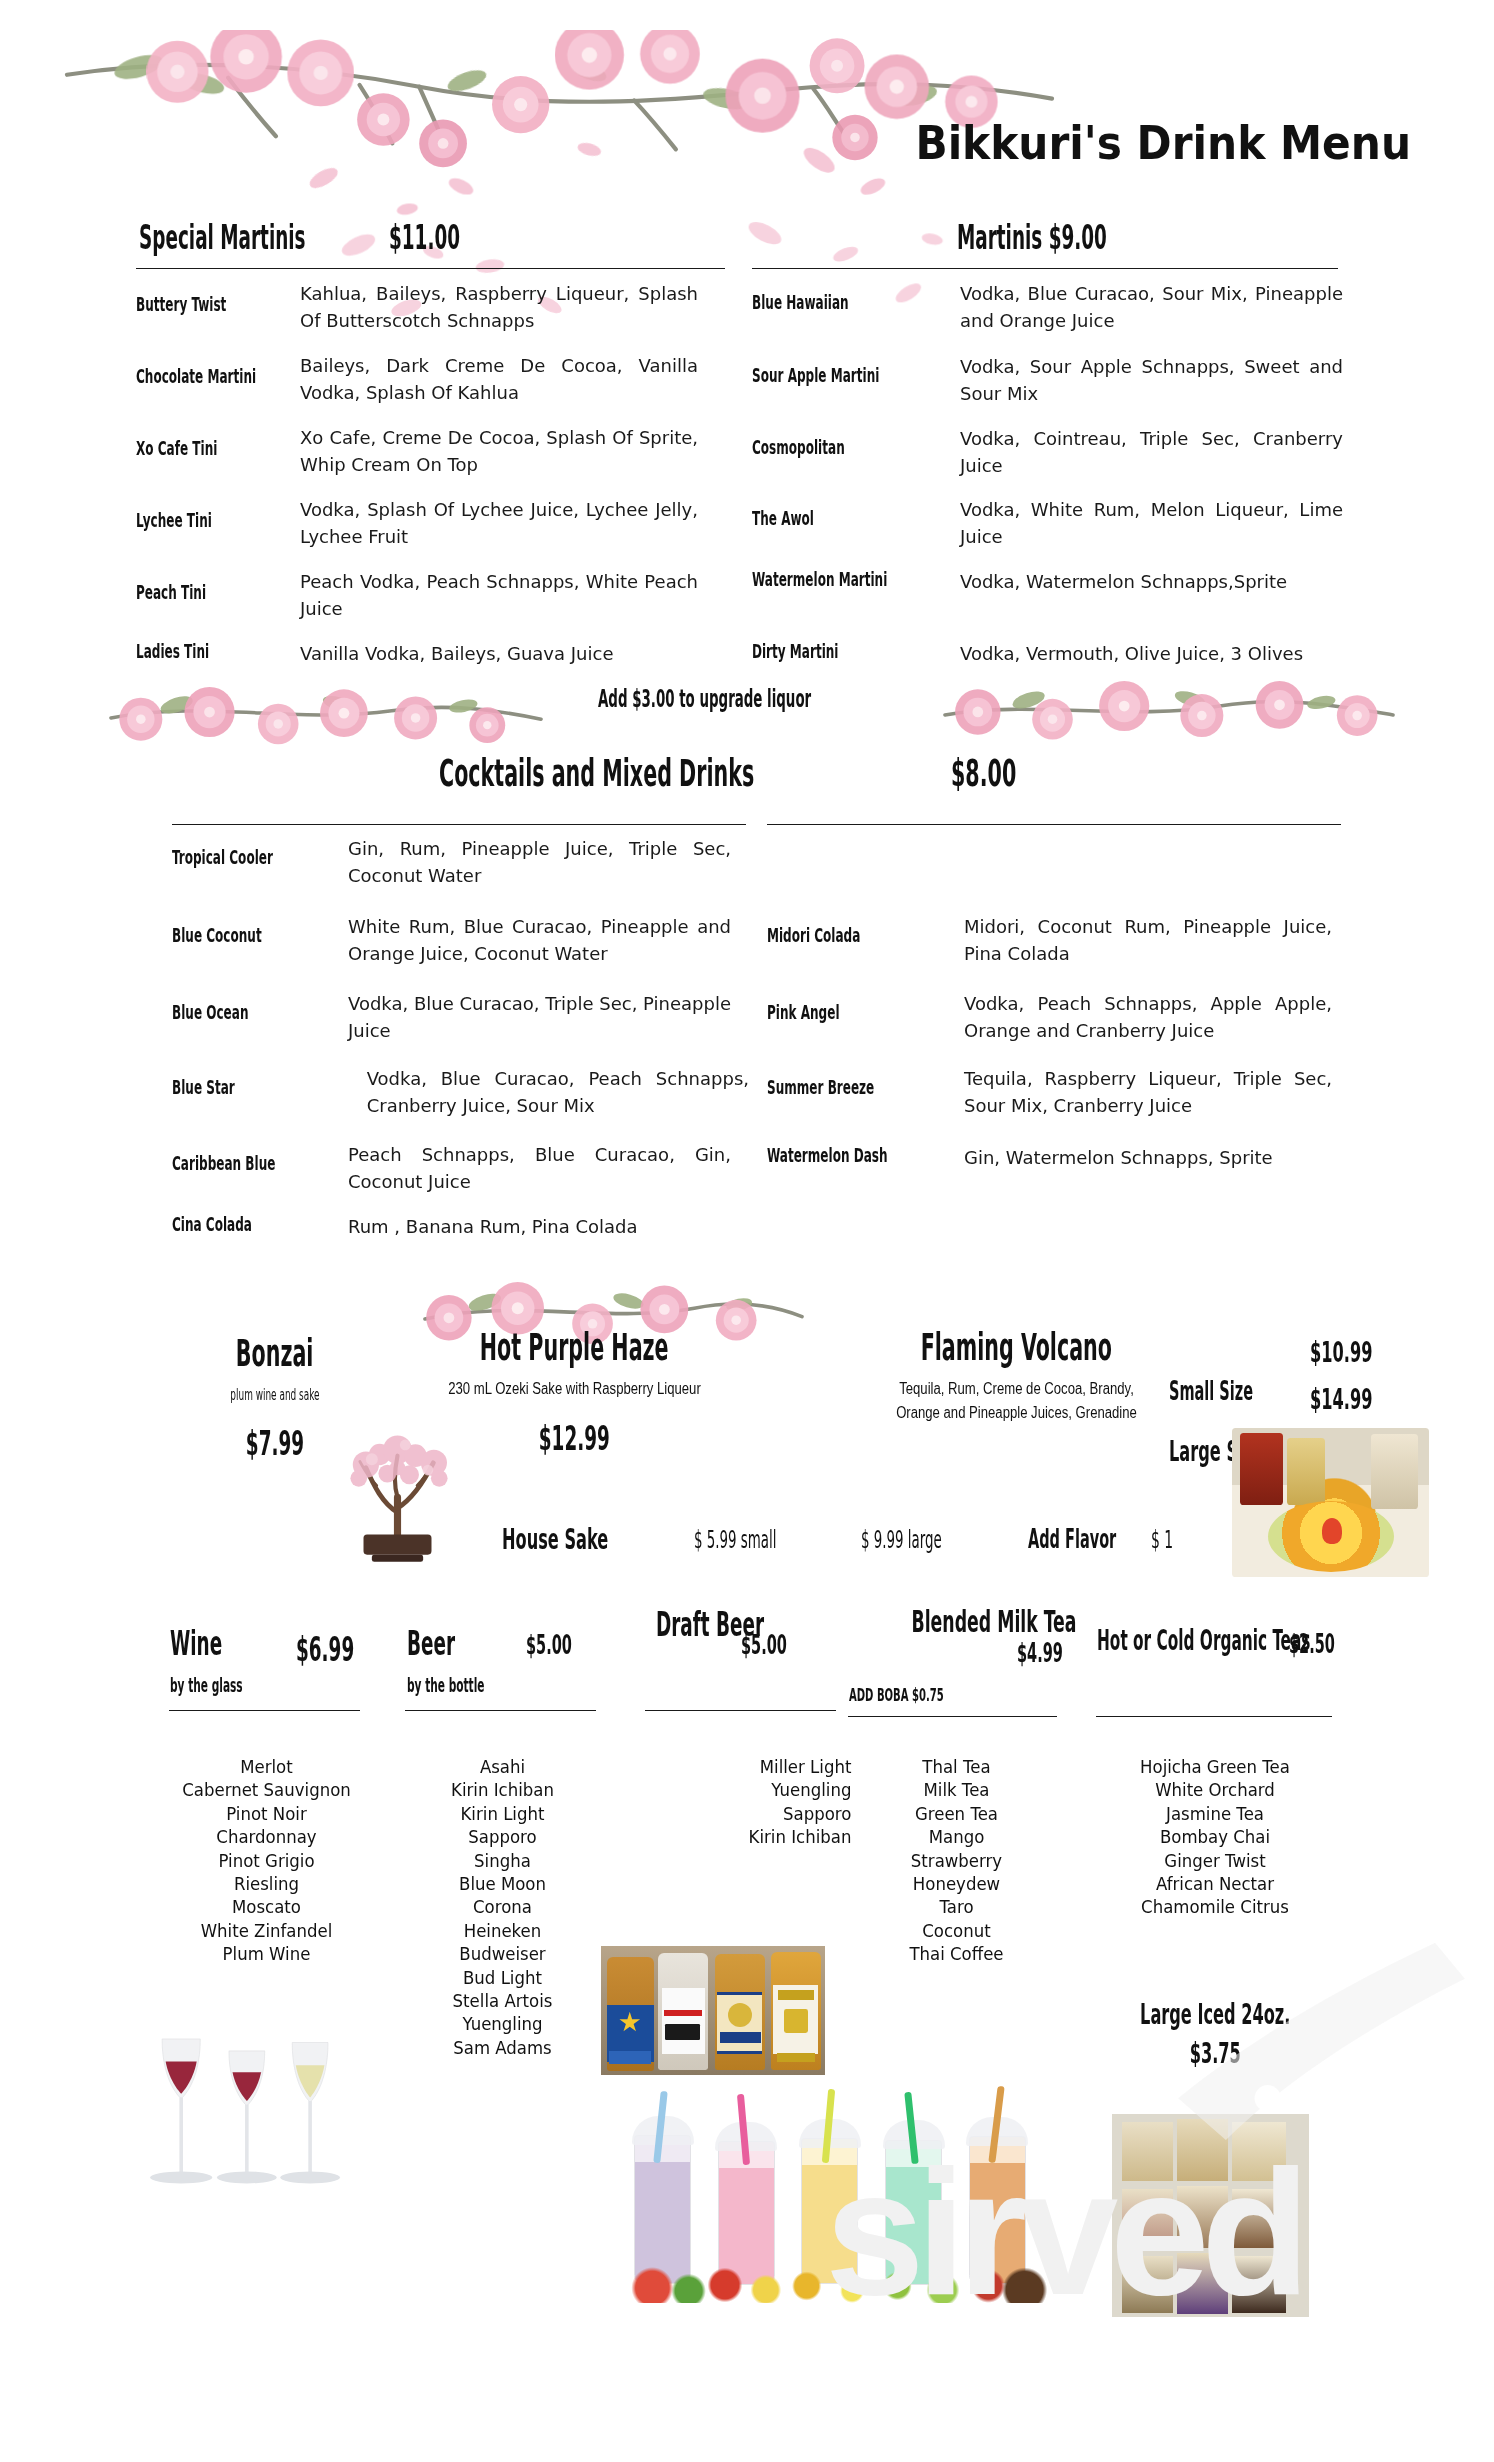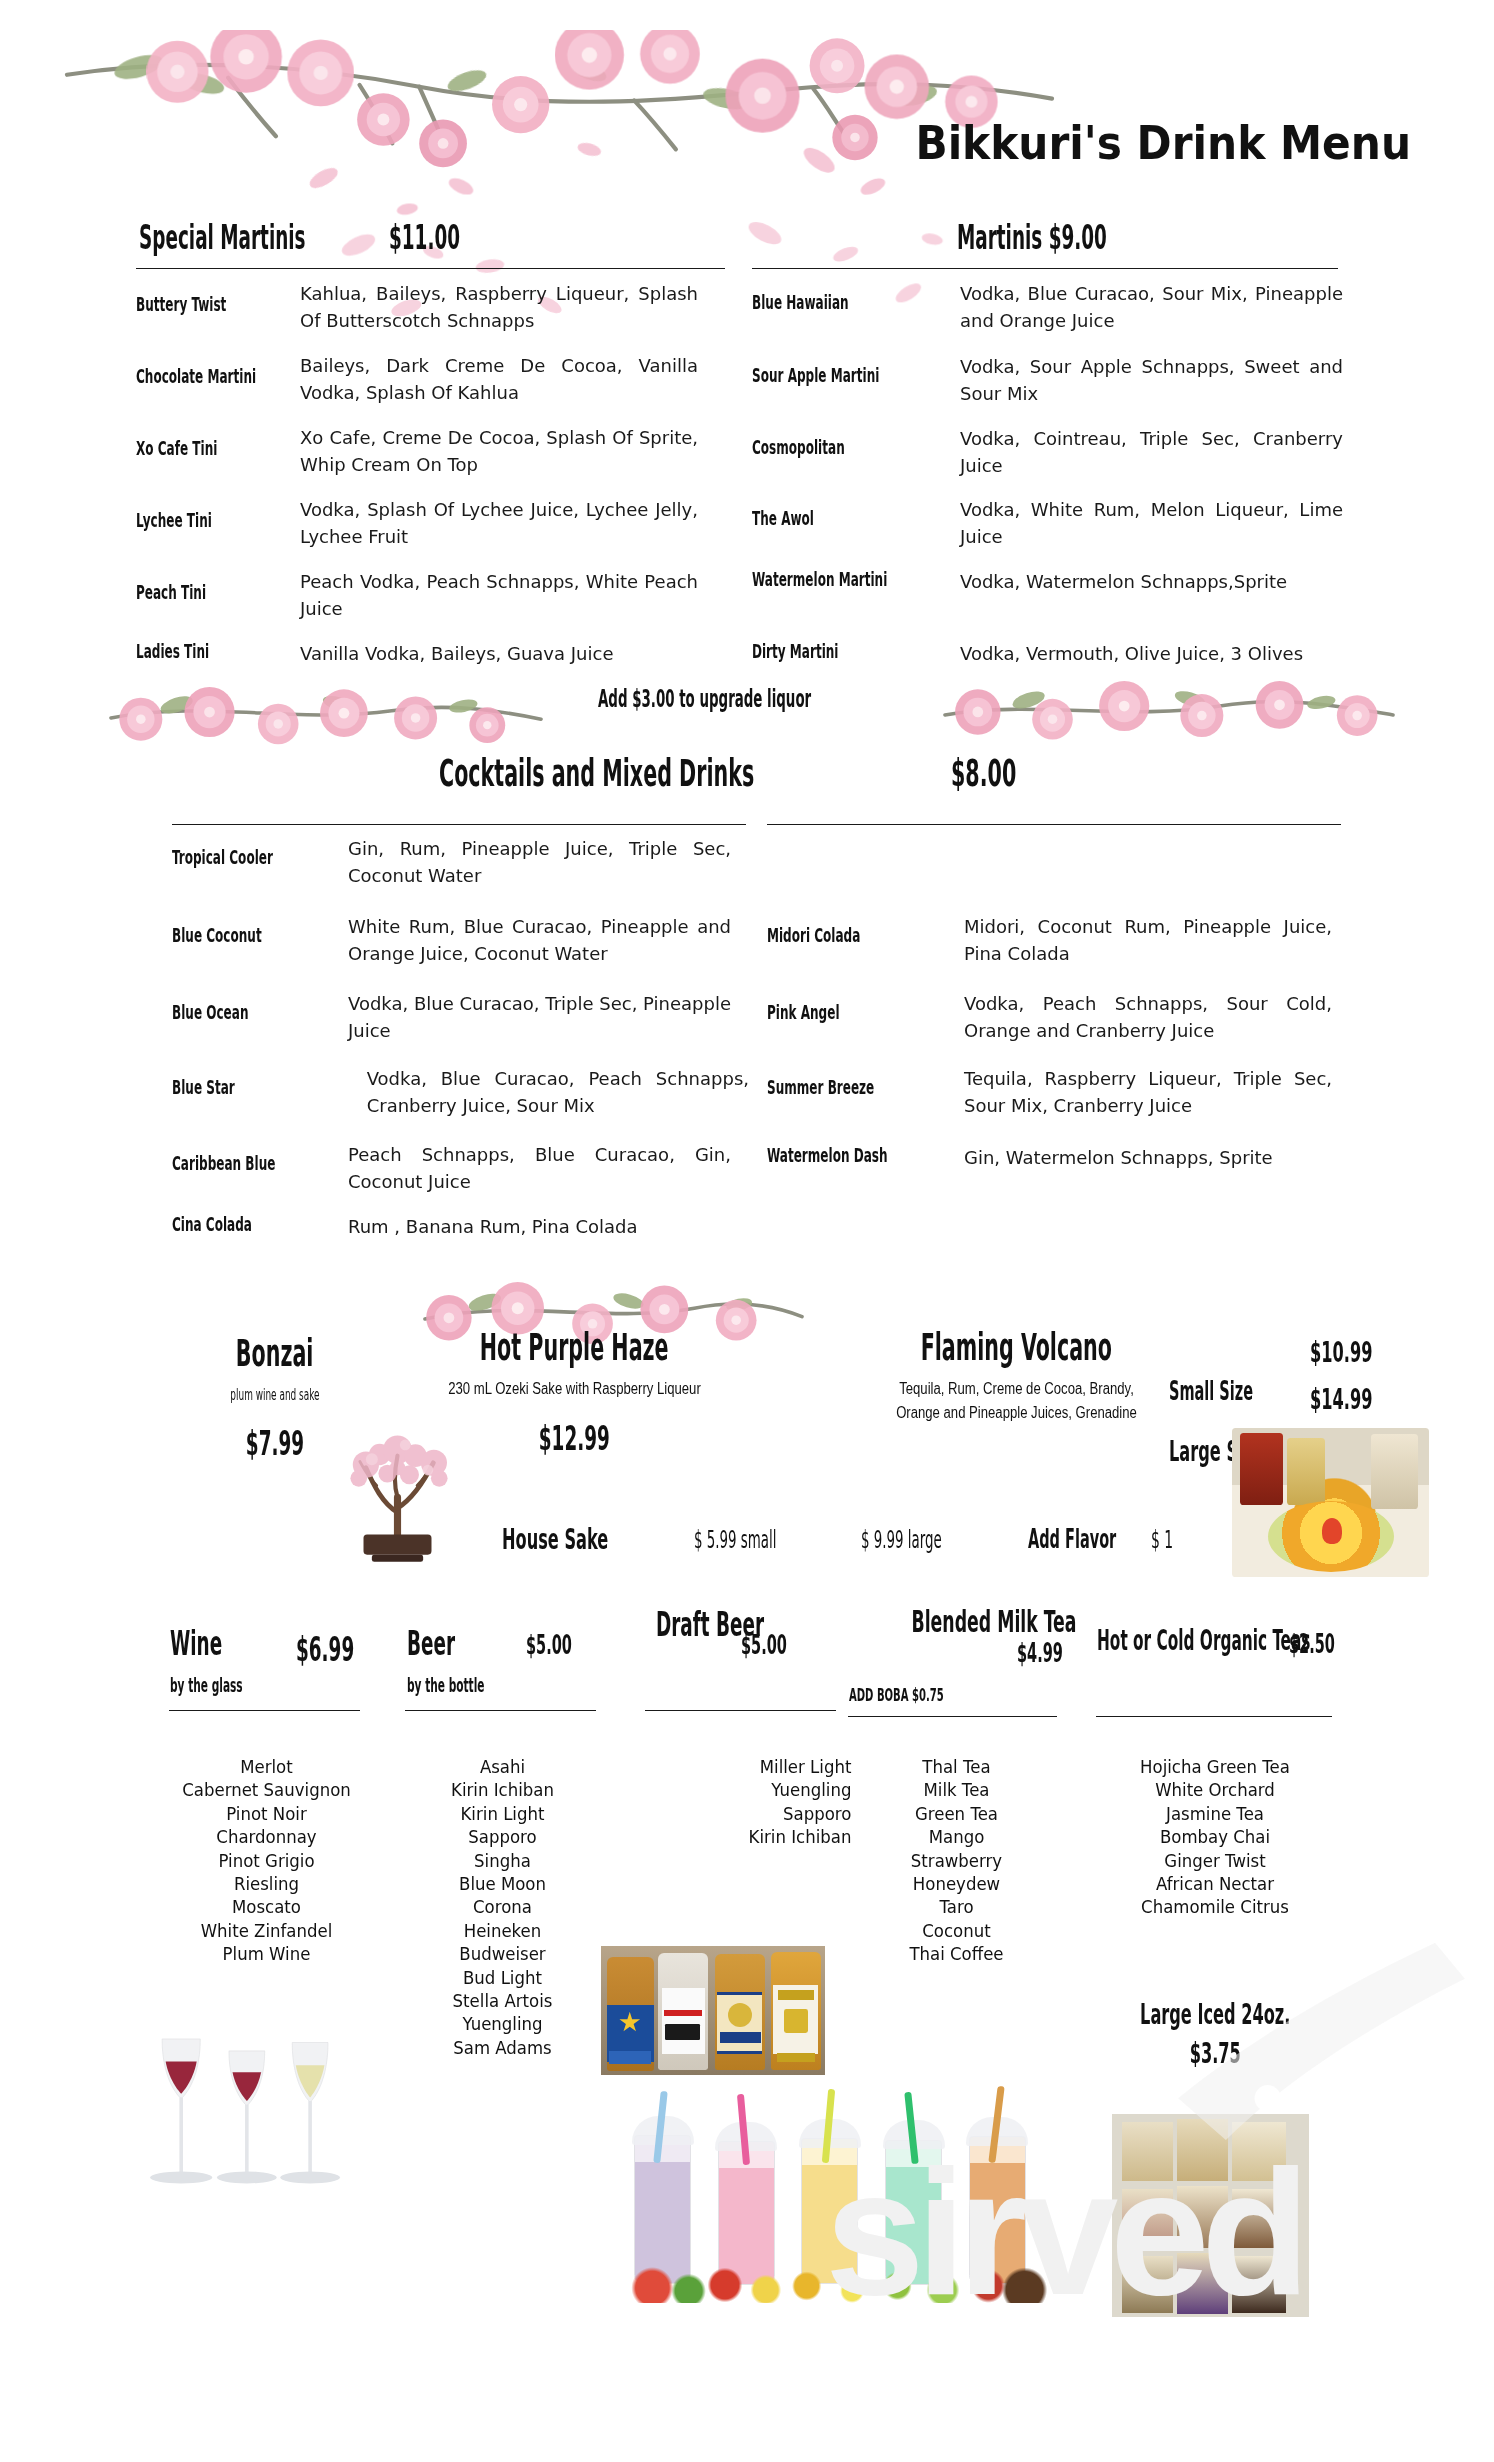--- a/index.html
+++ b/index.html
@@ -368,21 +368,21 @@
     <div class="dname" style="width:176px;"><span>Cina Colada</span></div>
     <div class="ddesc" style="width:383px;">Rum , Banana Rum, Pina Colada</div>
   </div>
 
   <div class="drink-row" style="left:767px; top:914px; width:577px;">
     <div class="dname" style="width:197px; padding-top:10.8px;"><span>Midori Colada</span></div>
     <div class="ddesc jst" style="width:368px;">Midori, Coconut Rum, Pineapple Juice, Pina Colada</div>
   </div>
   <div class="drink-row" style="left:767px; top:991px; width:577px;">
     <div class="dname" style="width:197px; padding-top:10.8px;"><span>Pink Angel</span></div>
-    <div class="ddesc jst" style="width:368px;">Vodka, Peach Schnapps, Sour Cold, Orange and Cranberry Juice</div>
+    <div class="ddesc jst" style="width:368px;">Vodka, Peach Schnapps, Apple Apple, Orange and Cranberry Juice</div>
   </div>
   <div class="drink-row" style="left:767px; top:1066px; width:577px;">
     <div class="dname" style="width:197px; padding-top:10.8px;"><span>Summer Breeze</span></div>
     <div class="ddesc jst" style="width:368px;">Tequila, Raspberry Liqueur, Triple Sec, Sour Mix, Cranberry Juice</div>
   </div>
   <div class="drink-row" style="left:767px; top:1145px; width:577px;">
     <div class="dname" style="width:197px;"><span>Watermelon Dash</span></div>
     <div class="ddesc" style="width:368px;">Gin, Watermelon Schnapps, Sprite</div>
   </div>
 

